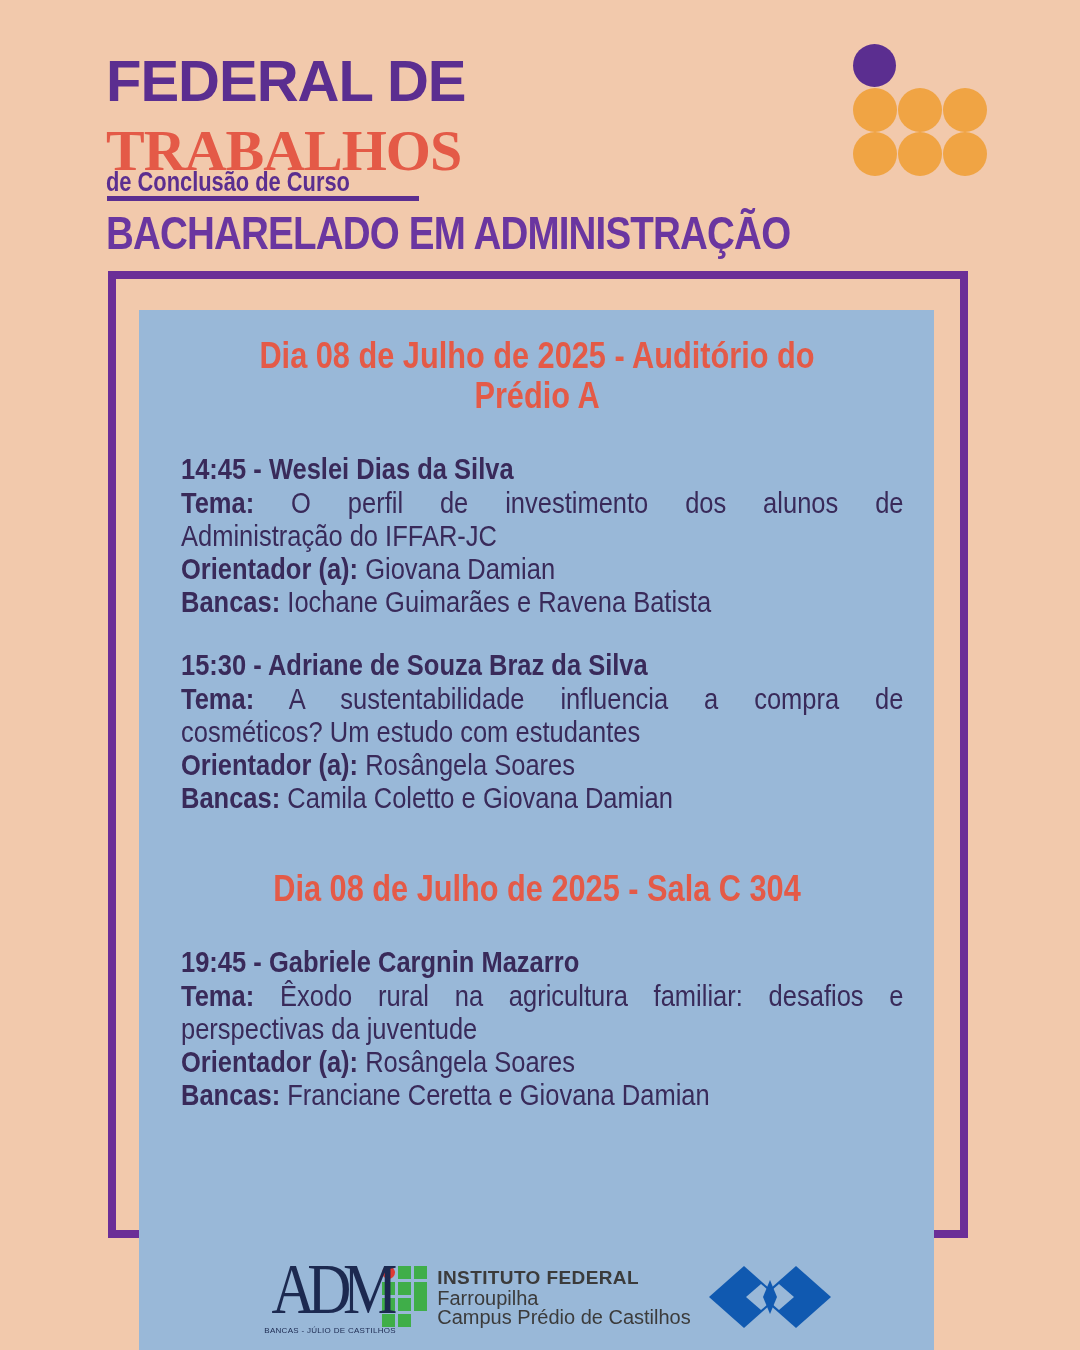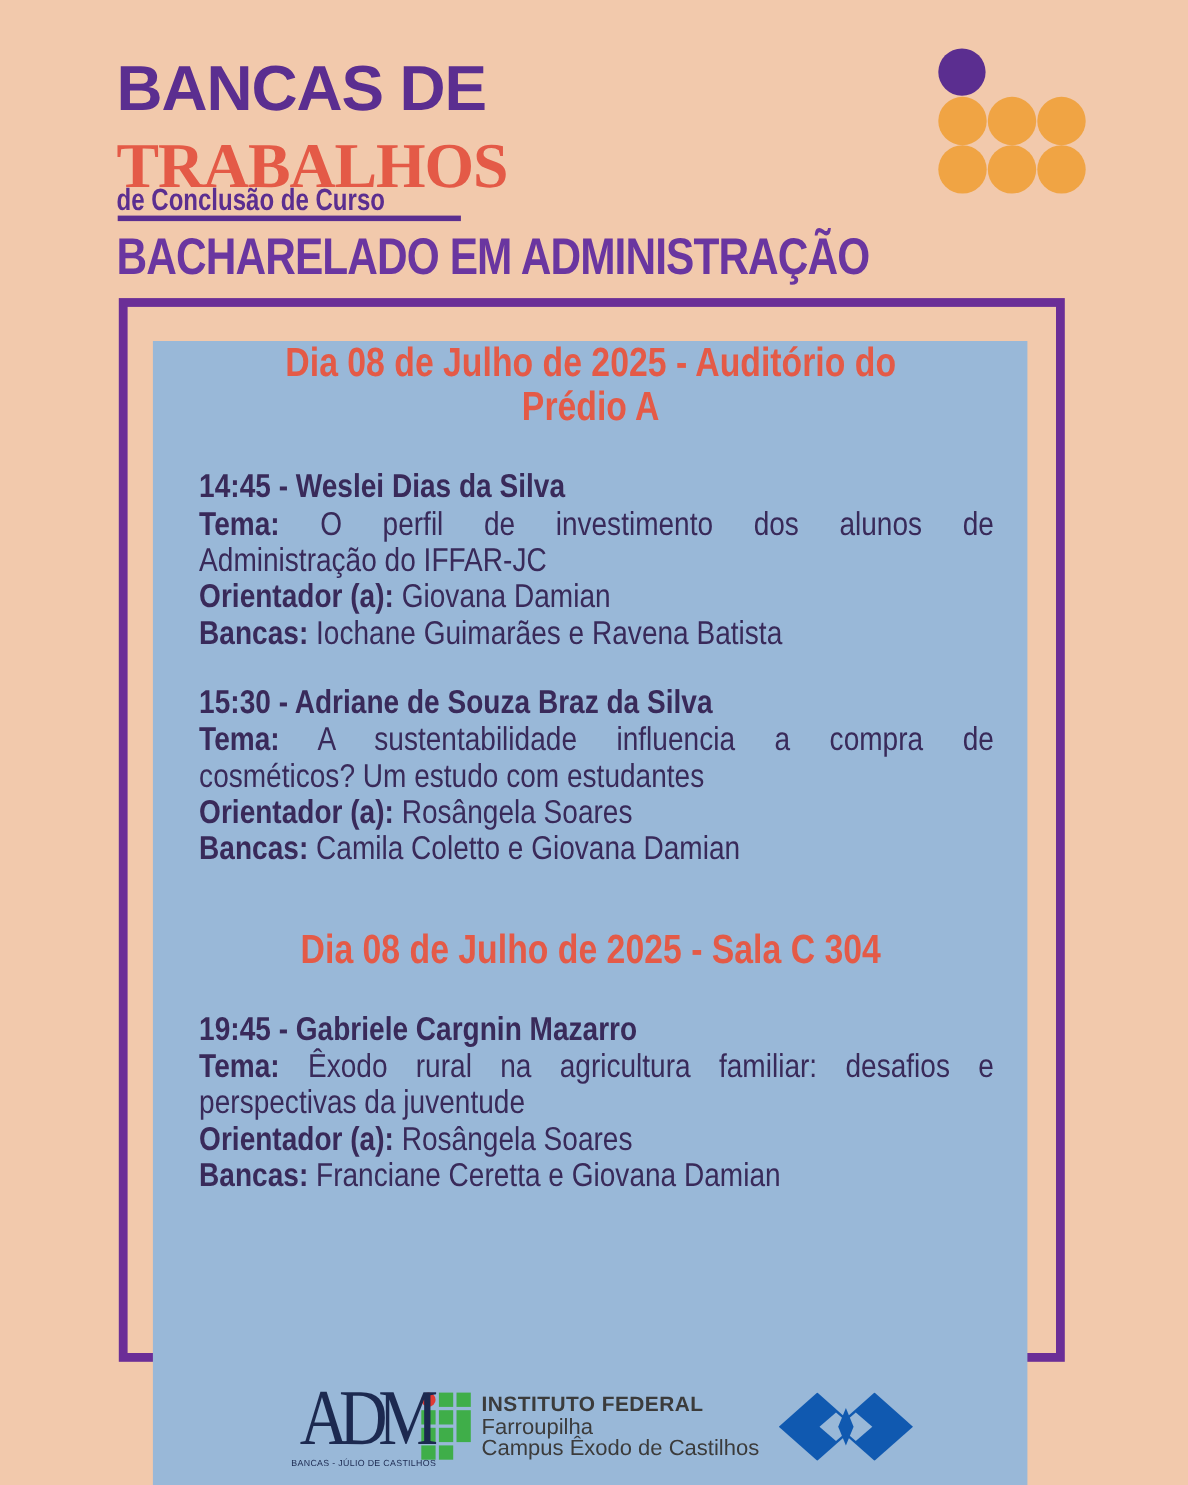--- a/index.html
+++ b/index.html
@@ -25,21 +25,21 @@
   .dot{display:block;width:43px;height:43px;border-radius:50%;}
   .purple-dot{background:var(--purple-dark,#5b2e90);}
   .orange-grid{margin-top:1px;display:grid;grid-template-columns:repeat(3,45px);grid-auto-rows:44px;}
   .orange-grid .dot{width:44px;height:44px;background:var(--dot-orange,#f0a444);}
   
   .frame{position:absolute;left:108px;top:271px;width:860px;height:967px;
       border:8px solid var(--frame-purple,#6b2e97);box-sizing:border-box;}
   .panel{position:absolute;left:139px;top:310px;width:795px;height:1040px;
       background:var(--panel-blue,#99b8d8);overflow:hidden;}
   
-  #sections{}
+  #sections{padding-top:26px;}
   .section-heading{font-size:37px;font-weight:bold;color:var(--red,#e45a47);
       line-height:40px;text-align:center;max-width:780px;margin:0 auto;
       transform:scaleX(.83);transform-origin:50% 0;}
   .entry{width:850px;margin-left:42px;transform:scaleX(.85);transform-origin:0 0;
       color:var(--ink,#392a5a);font-size:30px;}
   .section-heading + .entry{margin-top:36px;}
   .entry + .entry{margin-top:30px;}
   .entry + .section-heading{margin-top:55px;}
   .row{line-height:33px;}
   .row.allbold{font-weight:bold;line-height:34px;}
@@ -61,21 +61,21 @@
   .if-name{font-size:19px;font-weight:bold;letter-spacing:.4px;line-height:22px;}
   .if-sub{font-size:20px;line-height:19px;}
   .diamond-logo{width:122px;height:62px;}
   .diamond-logo .blue{fill:var(--diamond-blue,#1059b0);}
   .diamond-logo .light{fill:var(--panel-blue,#99b8d8);}
 </style>
 </head>
 <body>
 
 <div class="header">
-  <div class="t1">BANCAS DE</div>
+  <div class="t1">FEDERAL DE</div>
   <div class="t2">TRABALHOS</div>
   <div class="subtitle">de Conclusão de Curso</div>
   <div class="rule"></div>
   <div class="program">BACHARELADO EM ADMINISTRAÇÃO</div>
 </div>
 
 <div class="dots">
   <span class="dot purple-dot"></span>
   <div class="orange-grid">
     <span class="dot"></span>
@@ -130,21 +130,21 @@
         <span class="if-cell"></span>
         <span class="if-cell tall"></span>
         <span class="if-cell"></span>
         <span class="if-cell"></span>
         <span class="if-cell"></span>
         <span class="if-cell"></span>
       </div>
       <div class="if-text">
         <div class="if-name">INSTITUTO FEDERAL</div>
         <div class="if-sub">Farroupilha</div>
-        <div class="if-sub">Campus Êxodo de Castilhos</div>
+        <div class="if-sub">Campus Prédio de Castilhos</div>
       </div>
     </div>
     <div class="diamond-logo">
       <svg width="122" height="62" viewBox="0 0 122 62">
         <polygon class="blue" points="35,0 70,31 35,62 0,31"></polygon>
         <polygon class="blue" points="87,0 122,31 87,62 52,31"></polygon>
         <polygon class="light" points="52,18 67,31 52,44 37,31"></polygon>
         <polygon class="light" points="70,18 85,31 70,44 55,31"></polygon>
         <polygon class="blue" points="61,14 68,31 61,48 54,31"></polygon>
       </svg>

